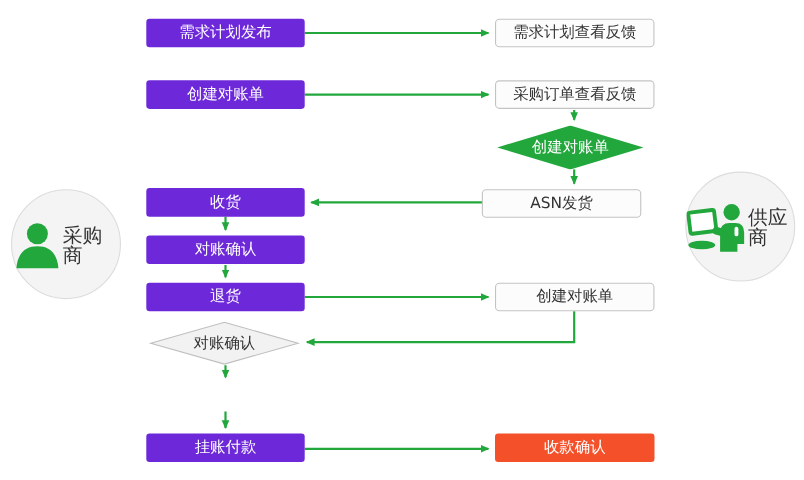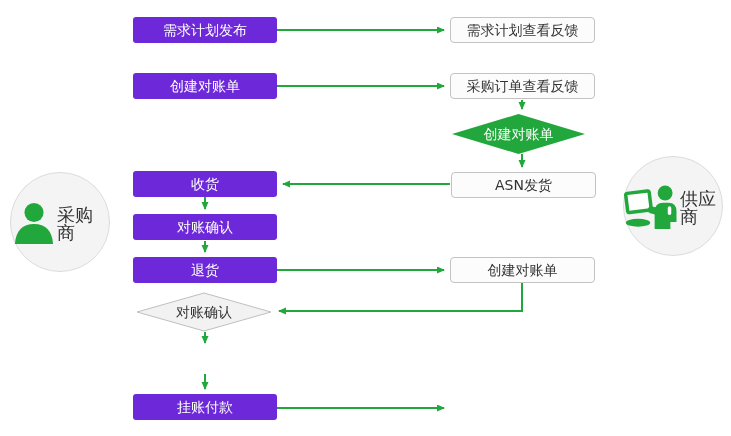--- a/index.html
+++ b/index.html
@@ -89,22 +89,23 @@
 
   <div class="diamond gray" style="left:135px;top:292px;width:138px;height:40px">
     <svg viewBox="0 0 138 40" preserveAspectRatio="none">
       <polygon points="69,1 136,20 69,39 2,20" fill="#F2F2F2" stroke="#BFBFBF" stroke-width="1"></polygon>
     </svg>
     <span>对账确认</span>
   </div>
 
   <div class="node wbox" style="left:450px;top:17px">需求计划查看反馈</div>
   <div class="node wbox" style="left:450px;top:73px">采购订单查看反馈</div>
-  <div class="node wbox" style="left:451px;top:172px">ASN发货</div>
+  <div class="node wbox" style="left:438px;top:172px">ASN发货</div>
   <div class="node wbox" style="left:450px;top:257px">创建对账单</div>
+  <div class="node rbox" style="left:450px;top:394px">收款确认</div>
 
   <div class="diamond green" style="left:452px;top:114px;width:133px;height:40px">
     <svg viewBox="0 0 133 40" preserveAspectRatio="none">
       <polygon points="66.5,0 133,20 66.5,40 0,20" fill="#22A73C"></polygon>
     </svg>
     <span>创建对账单</span>
   </div>
 
 </div>
 

